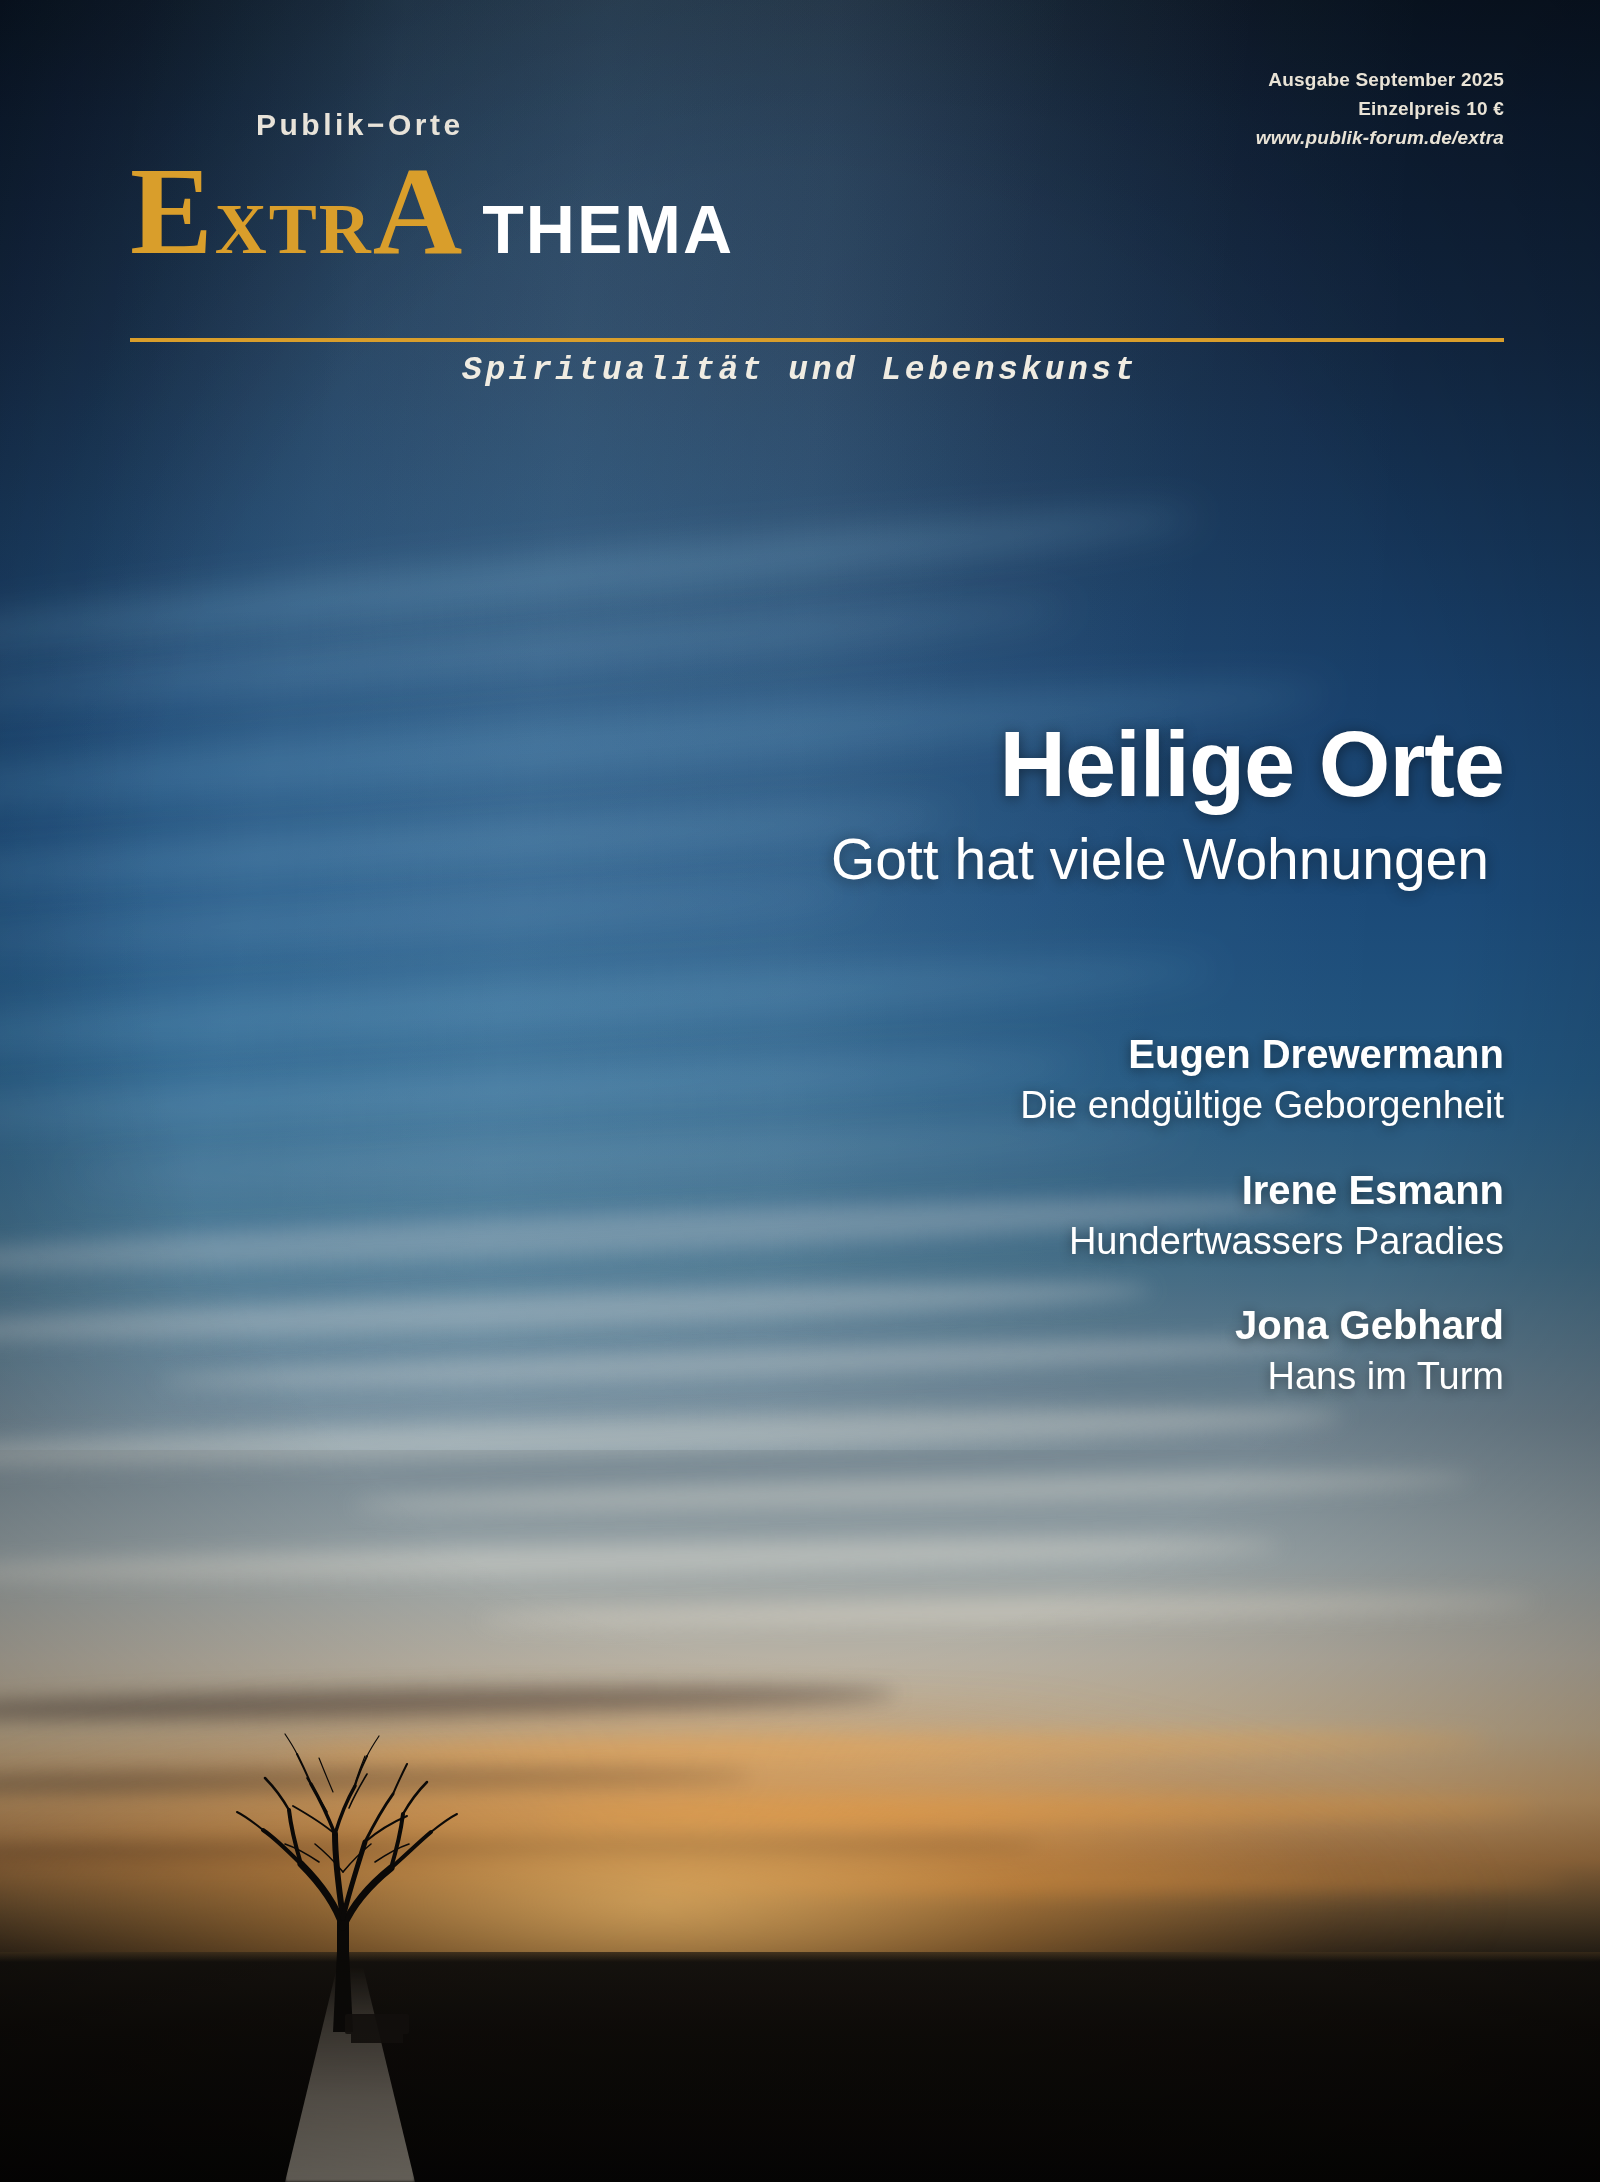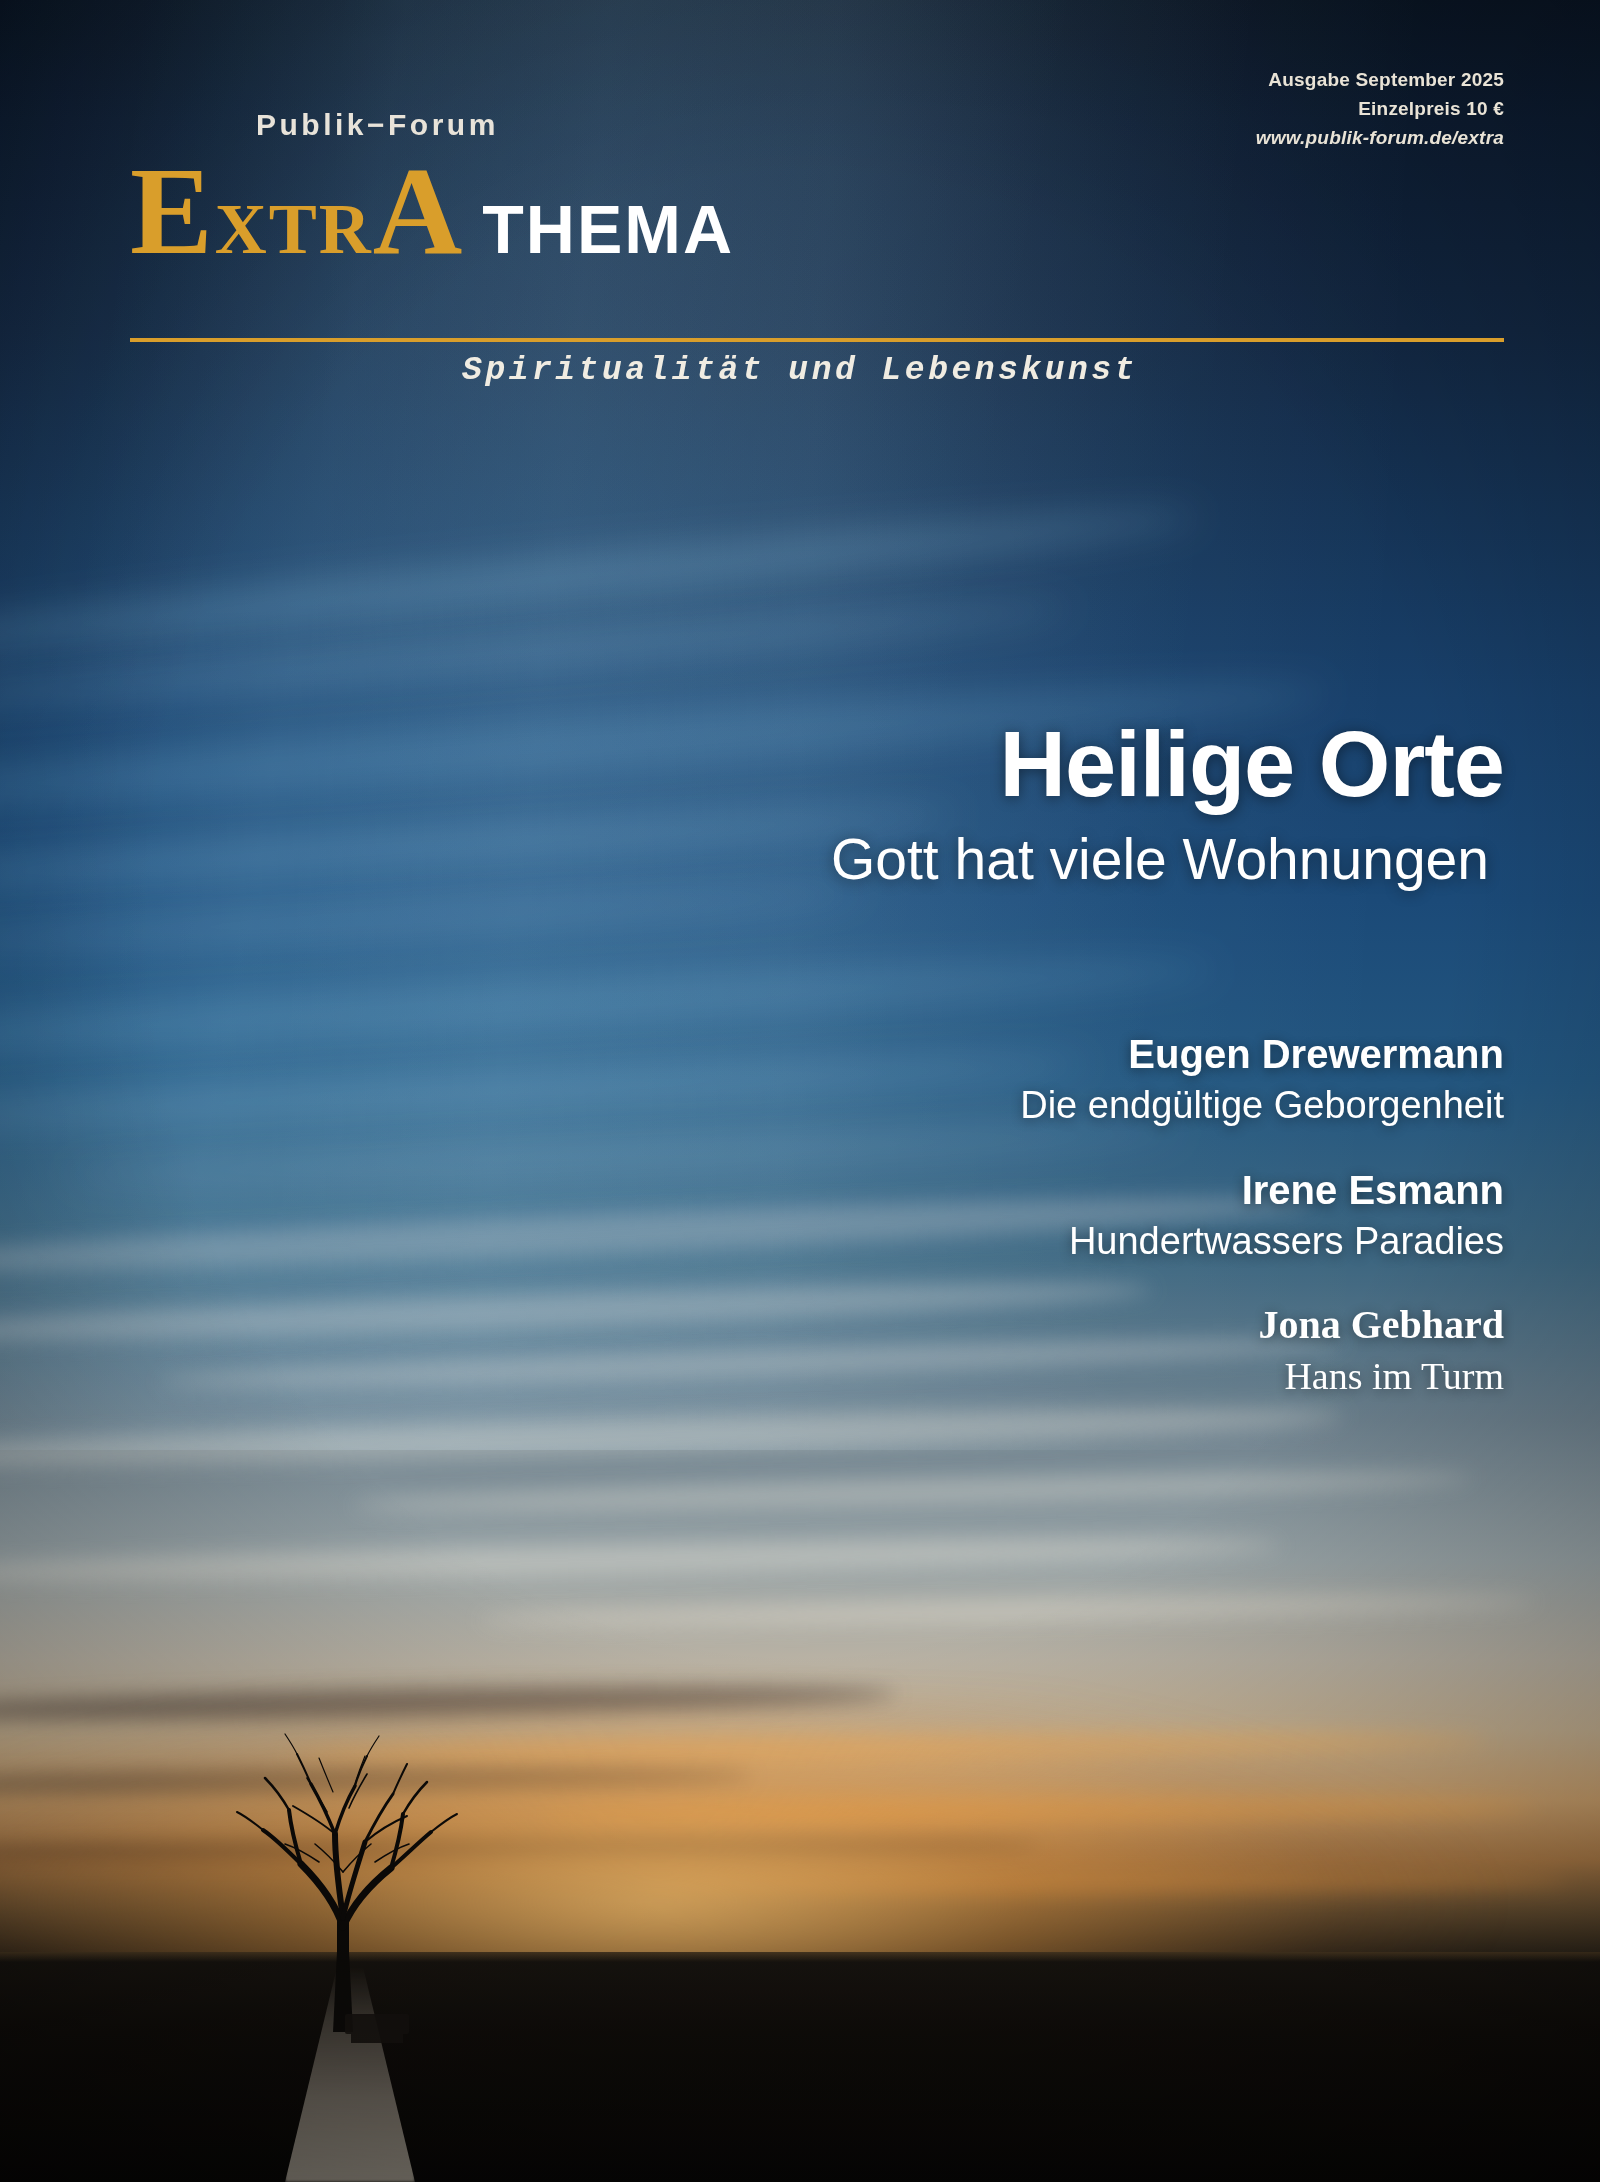--- a/index.html
+++ b/index.html
@@ -258,21 +258,21 @@
   .contents {
     position: absolute;
     right: 96px;
     top: 1030px;
     width: 900px;
     text-align: right;
     color: #ffffff;
     text-shadow: 0 2px 12px rgba(0,0,0,0.45);
   }
   .entry { margin-bottom: 36px; }
-  .entry:last-child { margin-bottom: 0; font-family: Liberation Serif, serif; }
+  .entry:last-child { margin-bottom: 0; }
   .entry .author {
     font-size: 40px;
     font-weight: bold;
     line-height: 1.2;
   }
   .entry .article {
     font-size: 38px;
     font-weight: normal;
     line-height: 1.25;
     margin-top: 4px;
@@ -359,21 +359,21 @@
   <div class="masthead">
 
     <div class="issue-info">
       <div>Ausgabe September 2025</div>
       <div>Einzelpreis 10 €</div>
       <div class="url">www.publik-forum.de/extra</div>
     </div>
 
     <div class="logo-wrap">
       <div class="logo-stack">
-        <div class="logo-small">Publik−Forum</div>
+        <div class="logo-small">Publik−Orte</div>
         <div class="logo-extra"><span class="cap">E</span><span class="sc">XTR</span><span class="cap">A</span></div>
       </div>
       <div class="logo-thema">THEMA</div>
     </div>
 
     <div class="rule"></div>
     <div class="subtitle">Spiritualität und Lebenskunst</div>
   </div>
 
   <div class="headline-block">

